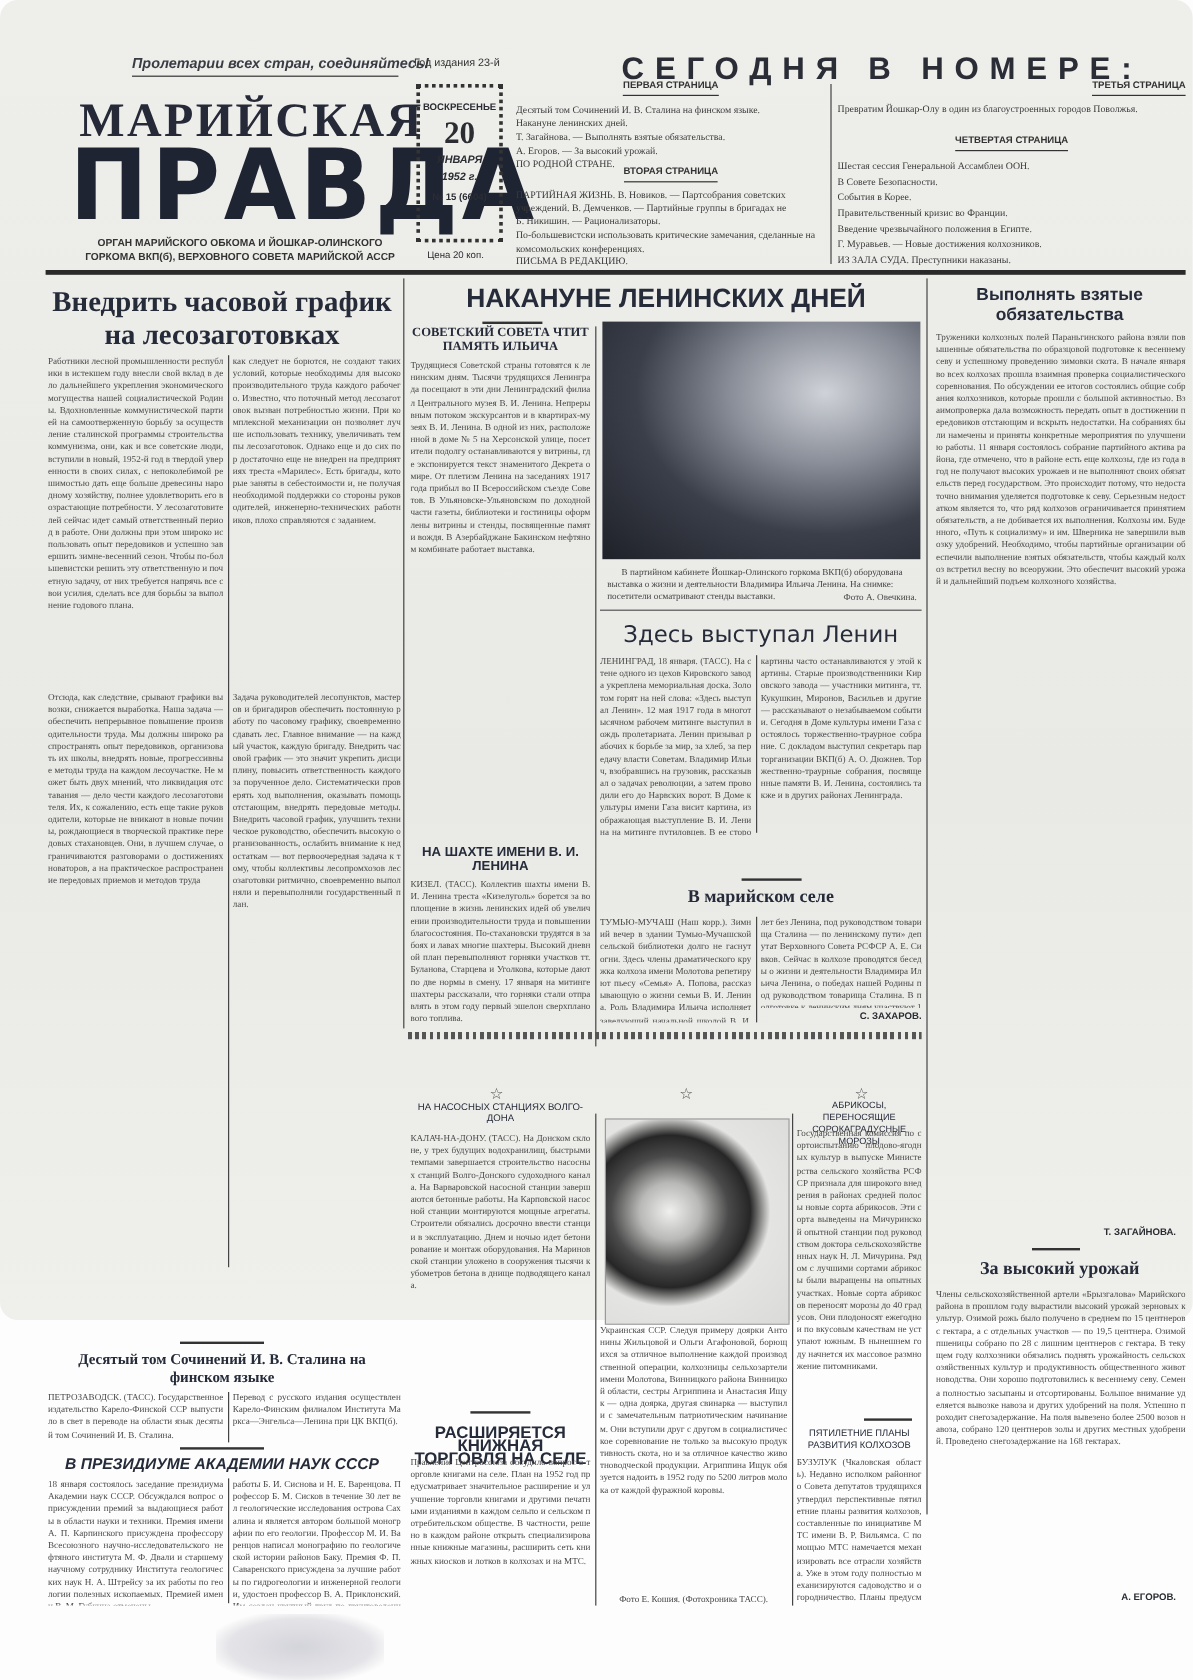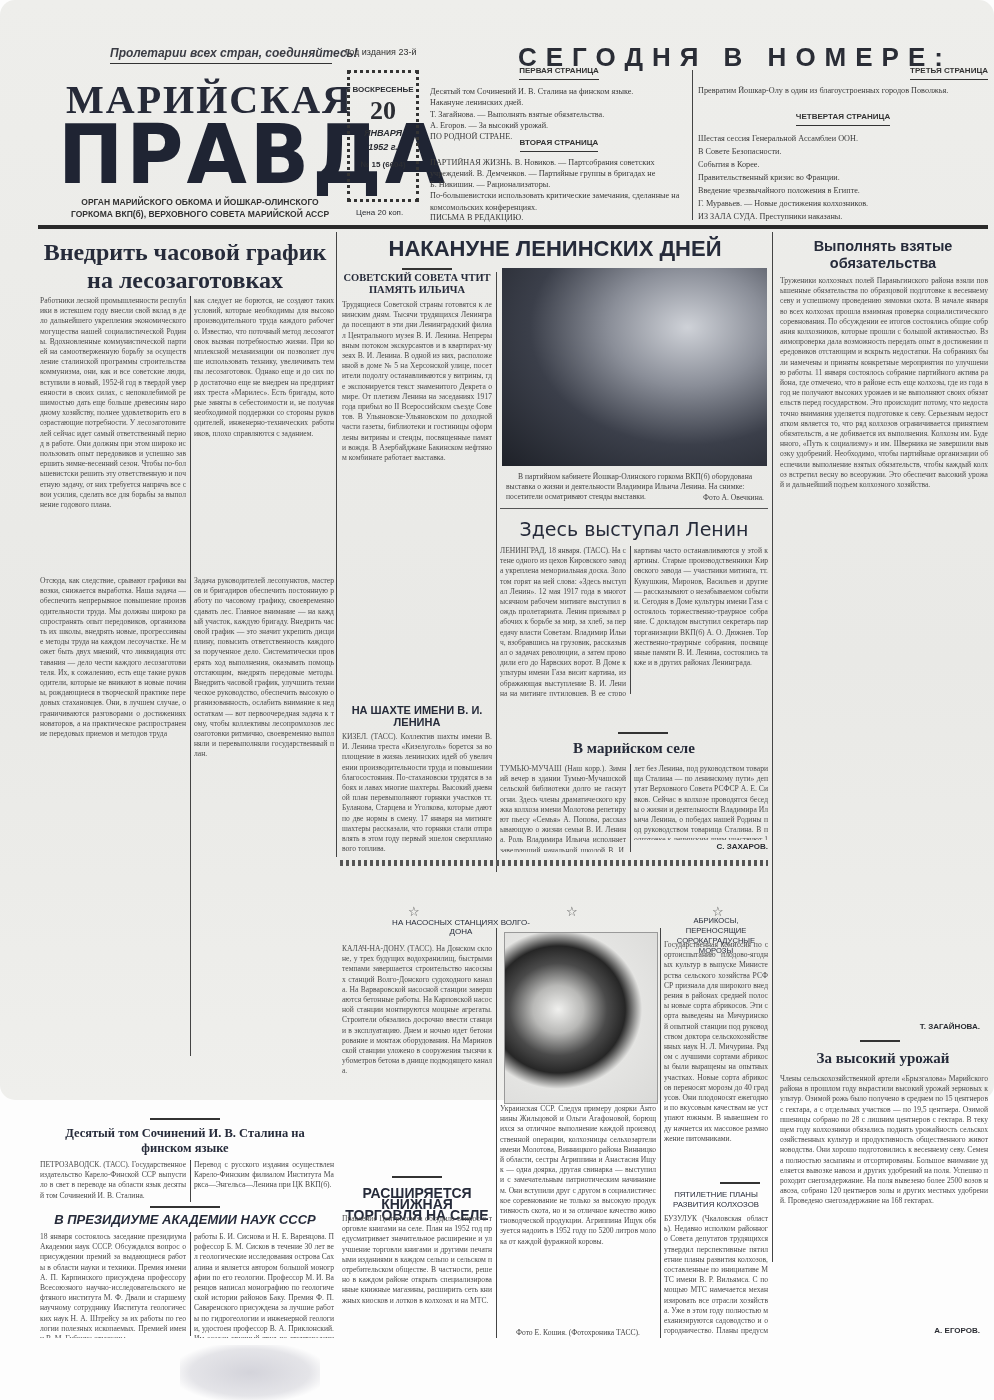--- a/index.html
+++ b/index.html
@@ -157,21 +157,21 @@
   <div class="hr" style="left:860px;top:1040px;width:40px;border-top:2px solid #333;"></div>
   <div class="abs headline" style="left:776px;top:1050px;width:214px;font-size:15px;">За высокий урожай</div>
   <div class="abs body" style="left:780px;top:1074px;width:208px;height:250px;overflow:hidden;">Члены сельскохозяйственной артели «Брызгалова» Марийского района в прошлом году вырастили высокий урожай зерновых культур. Озимой рожь было получено в среднем по 15 центнеров с гектара, а с отдельных участков — по 19,5 центнера. Озимой пшеницы собрано по 28 с лишним центнеров с гектара. В текущем году колхозники обязались поднять урожайность сельскохозяйственных культур и продуктивность общественного животноводства. Они хорошо подготовились к весеннему севу. Семена полностью засыпаны и отсортированы. Большое внимание уделяется вывозке навоза и других удобрений на поля. Успешно проходит снегозадержание. На поля вывезено более 2500 возов навоза, собрано 120 центнеров золы и других местных удобрений. Проведено снегозадержание на 168 гектарах.</div>
   <div class="abs sig" style="left:780px;top:1326px;width:200px;">А. ЕГОРОВ.</div>
 
   <div class="wavy" style="left:340px;top:860px;width:428px;"></div>
   <div class="star" style="left:408px;top:904px;">☆</div>
   <div class="star" style="left:566px;top:904px;">☆</div>
   <div class="star" style="left:712px;top:904px;">☆</div>
 
-  <div class="abs headline" style="left:342px;top:918px;width:150px;font-size:8px;font-weight:normal;font-family:'Liberation Sans',sans-serif;margin-left:44px;">НА НАСОСНЫХ СТАНЦИЯХ ВОЛГО-ДОНА</div>
+  <div class="abs headline" style="left:342px;top:918px;width:150px;font-size:8px;font-weight:normal;font-family:'Liberation Sans',sans-serif;">НА НАСОСНЫХ СТАНЦИЯХ ВОЛГО-ДОНА</div>
   <div class="abs body" style="left:342px;top:944px;width:150px;height:200px;overflow:hidden;">КАЛАЧ-НА-ДОНУ. (ТАСС). На Донском склоне, у трех будущих водохранилищ, быстрыми темпами завершается строительство насосных станций Волго-Донского судоходного канала. На Варваровской насосной станции завершаются бетонные работы. На Карповской насосной станции монтируются мощные агрегаты. Строители обязались досрочно ввести станции в эксплуатацию. Днем и ночью идет бетонирование и монтаж оборудования. На Мариновской станции уложено в сооружения тысячи кубометров бетона в днище подводящего канала.</div>
   <div class="hr" style="left:392px;top:1176px;width:50px;border-top:2px solid #333;"></div>
   <div class="abs headline" style="left:342px;top:1188px;width:150px;font-size:14px;font-family:Liberation Sans, sans-serif;line-height:11px;">РАСШИРЯЕТСЯ КНИЖНАЯ ТОРГОВЛЯ НА СЕЛЕ</div>
   <div class="abs body" style="left:342px;top:1214px;width:150px;height:124px;overflow:hidden;">Правление Центросоюза обсудило вопрос о торговле книгами на селе. План на 1952 год предусматривает значительное расширение и улучшение торговли книгами и другими печатными изданиями в каждом сельпо и сельском потребительском обществе. В частности, решено в каждом районе открыть специализированные книжные магазины, расширить сеть книжных киосков и лотков в колхозах и на МТС.</div>
 
   <div class="vr" style="left:496px;top:928px;height:410px;"></div>
   <div class="abs photo2" style="left:504px;top:932px;width:152px;height:170px;border:1px solid #999;"></div>
   <div class="abs body" style="left:500px;top:1104px;width:156px;height:224px;overflow:hidden;">Украинская ССР. Следуя примеру доярки Антонины Жильцовой и Ольги Агафоновой, борющихся за отличное выполнение каждой производственной операции, колхозницы сельхозартели имени Молотова, Винницкого района Винницкой области, сестры Агриппина и Анастасия Ищук — одна доярка, другая свинарка — выступили с замечательным патриотическим начинанием. Они вступили друг с другом в социалистическое соревнование не только за высокую продуктивность скота, но и за отличное качество животноводческой продукции. Агриппина Ищук обязуется надоить в 1952 году по 5200 литров молока от каждой фуражной коровы.</div>
   <div class="abs caption" style="left:500px;top:1328px;width:156px;text-align:center;">Фото Е. Кошия. (Фотохроника ТАСС).</div>
   <div class="vr" style="left:660px;top:928px;height:410px;"></div>

